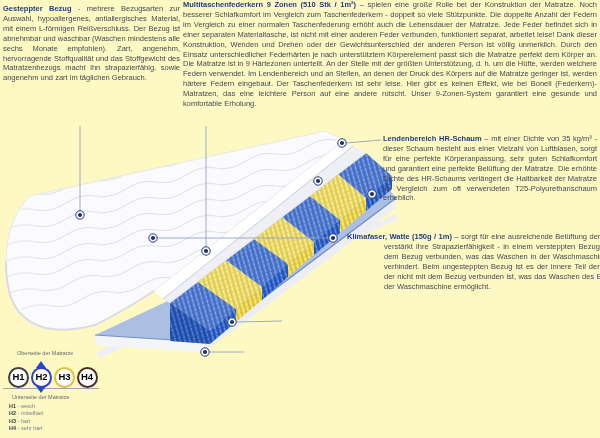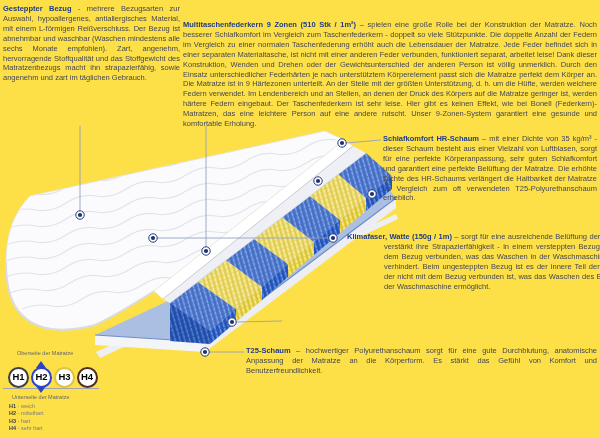--- a/index.html
+++ b/index.html
@@ -1,16 +1,16 @@
 <!DOCTYPE html>
 <html><head>
 <meta charset="utf-8">
 <style>
   html,body{margin:0;padding:0;background:#fff;}
-  #canvas{position:relative;width:600px;height:438px;background:#fde047;overflow:hidden;
+  #canvas{position:relative;width:600px;height:438px;background:#fef9c3;overflow:hidden;
           font-family:"Liberation Sans", sans-serif;}
   .para{position:absolute;font-size:7.5px;line-height:9.9px;text-align:justify;
         color:#434757;margin:0;}
   .para b{color:#1e3c85;font-weight:bold;}
   .hang{padding-left:37px;text-indent:-37px;}
   .tiny{position:absolute;font-size:5.5px;color:#62666e;white-space:nowrap;}
   .hcirc{position:absolute;width:21px;height:21px;border-radius:50%;border:2px solid #333;
          box-sizing:border-box;font-weight:bold;font-size:9.5px;text-align:center;
          line-height:16px;background:#fff;}
   .hline{position:absolute;left:3px;top:388px;width:96px;height:1px;background:#a0a4ab;}
@@ -128,36 +128,33 @@
       <use href="#dot" x="205" y="352"></use>
       <use href="#dot" x="318" y="181"></use>
       <use href="#dot" x="372" y="194"></use>
     </g>
   </svg>
 
   <p class="para" style="left:3px;top:4px;width:177px;">
     <b>Gesteppter Bezug</b><span> - mehrere Bezugsarten zur Auswahl, hypoallergenes, antiallergisches Material, mit einem L-förmigen Reißverschluss. Der Bezug ist abnehmbar und waschbar (Waschen mindestens alle sechs Monate empfohlen). Zart, angenehm, hervorragende Stoffqualität und das Stoffgewicht des Matratzenbezugs macht ihn strapazierfähig, sowie angenehm und zart im täglichen Gebrauch.</span>
   </p>
 
-  <p class="para" style="left:183px;top:20px;width:414px;">
+  <p class="para" style="left:183px;top:0;width:414px;">
     <b>Multitaschenfederkern 9 Zonen (510 Stk / 1m²)</b><span> – spielen eine große Rolle bei der Konstruktion der Matratze. Noch besserer Schlafkomfort im Vergleich zum Taschenfederkern - doppelt so viele Stützpunkte. Die doppelte Anzahl der Federn im Vergleich zu einer normalen Taschenfederung erhöht auch die Lebensdauer der Matratze. Jede Feder befindet sich in einer separaten Materialtasche, ist nicht mit einer anderen Feder verbunden, funktioniert separat, arbeitet leise! Dank dieser Konstruktion, Wenden und Drehen oder der Gewichtsunterschied der anderen Person ist völlig unmerklich. Durch den Einsatz unterschiedlicher Federhärten je nach unterstütztem Körperelement passt sich die Matratze perfekt dem Körper an. Die Matratze ist in 9 Härtezonen unterteilt. An der Stelle mit der größten Unterstützung, d. h. um die Hüfte, werden weichere Federn verwendet. Im Lendenbereich und an Stellen, an denen der Druck des Körpers auf die Matratze geringer ist, werden härtere Federn eingebaut. Der Taschenfederkern ist sehr leise. Hier gibt es keinen Effekt, wie bei Bonell (Federkern)- Matratzen, das eine leichtere Person auf eine andere rutscht. Unser 9-Zonen-System garantiert eine gesunde und komfortable Erholung.</span>
   </p>
 
   <p class="para" style="left:383px;top:134px;width:214px;">
-    <b>Schlafkomfort HR-Schaum</b><span> – mit einer Dichte von 35 kg/m³ - dieser Schaum besteht aus einer Vielzahl von Luftblasen, sorgt für eine perfekte Körperanpassung, sehr guten Schlafkomfort und garantiert eine perfekte Belüftung der Matratze. Die erhöhte Dichte des HR-Schaums verlängert die Haltbarkeit der Matratze im Vergleich zum oft verwendeten T25-Polyurethanschaum erheblich.</span>
+    <b>Lendenbereich HR-Schaum</b><span> – mit einer Dichte von 35 kg/m³ - dieser Schaum besteht aus einer Vielzahl von Luftblasen, sorgt für eine perfekte Körperanpassung, sehr guten Schlafkomfort und garantiert eine perfekte Belüftung der Matratze. Die erhöhte Dichte des HR-Schaums verlängert die Haltbarkeit der Matratze im Vergleich zum oft verwendeten T25-Polyurethanschaum erheblich.</span>
   </p>
 
   <p class="para hang" style="left:347px;top:232px;width:250px;">
     <b>Klimafaser, Watte (150g / 1m)</b><span> – sorgt für eine ausreichende Belüftung der Matratze, verstärkt ihre Strapazierfähigkeit - in einem versteppten Bezug ist er mit dem Bezug verbunden, was das Waschen in der Waschmaschine effektiv verhindert. Beim ungesteppten Bezug ist es der innere Teil der Matratze, der nicht mit dem Bezug verbunden ist, was das Waschen des Bezuges in der Waschmaschine ermöglicht.</span>
   </p>
 
 
-  <p class="para" style="left:246px;top:346px;width:351px;">
-    <b>T25-Schaum</b><span> – hochwertiger Polyurethanschaum sorgt für eine gute Durchblutung, anatomische Anpassung der Matratze an die Körperform. Es stärkt das Gefühl von Komfort und Benutzerfreundlichkeit.</span>
-  </p>
 
   <div>
     <div class="tiny" style="left:17px;top:350px;">Oberseite der Matratze</div>
 
     <div class="tri tri-up" style="border-bottom-color: rgb(43, 67, 200);"></div>
 
     <div class="hcirc" style="left: 8px; top: 367px; border-color: rgb(63, 63, 65);">H1</div>
     <div class="hcirc" style="left: 31px; top: 367px; border-color: rgb(43, 67, 200);">H2</div>
     <div class="hcirc" style="left: 54px; top: 367px; border-color: rgb(223, 195, 59);">H3</div>
     <div class="hcirc" style="left: 76.5px; top: 367px; border-color: rgb(79, 46, 34);">H4</div>

